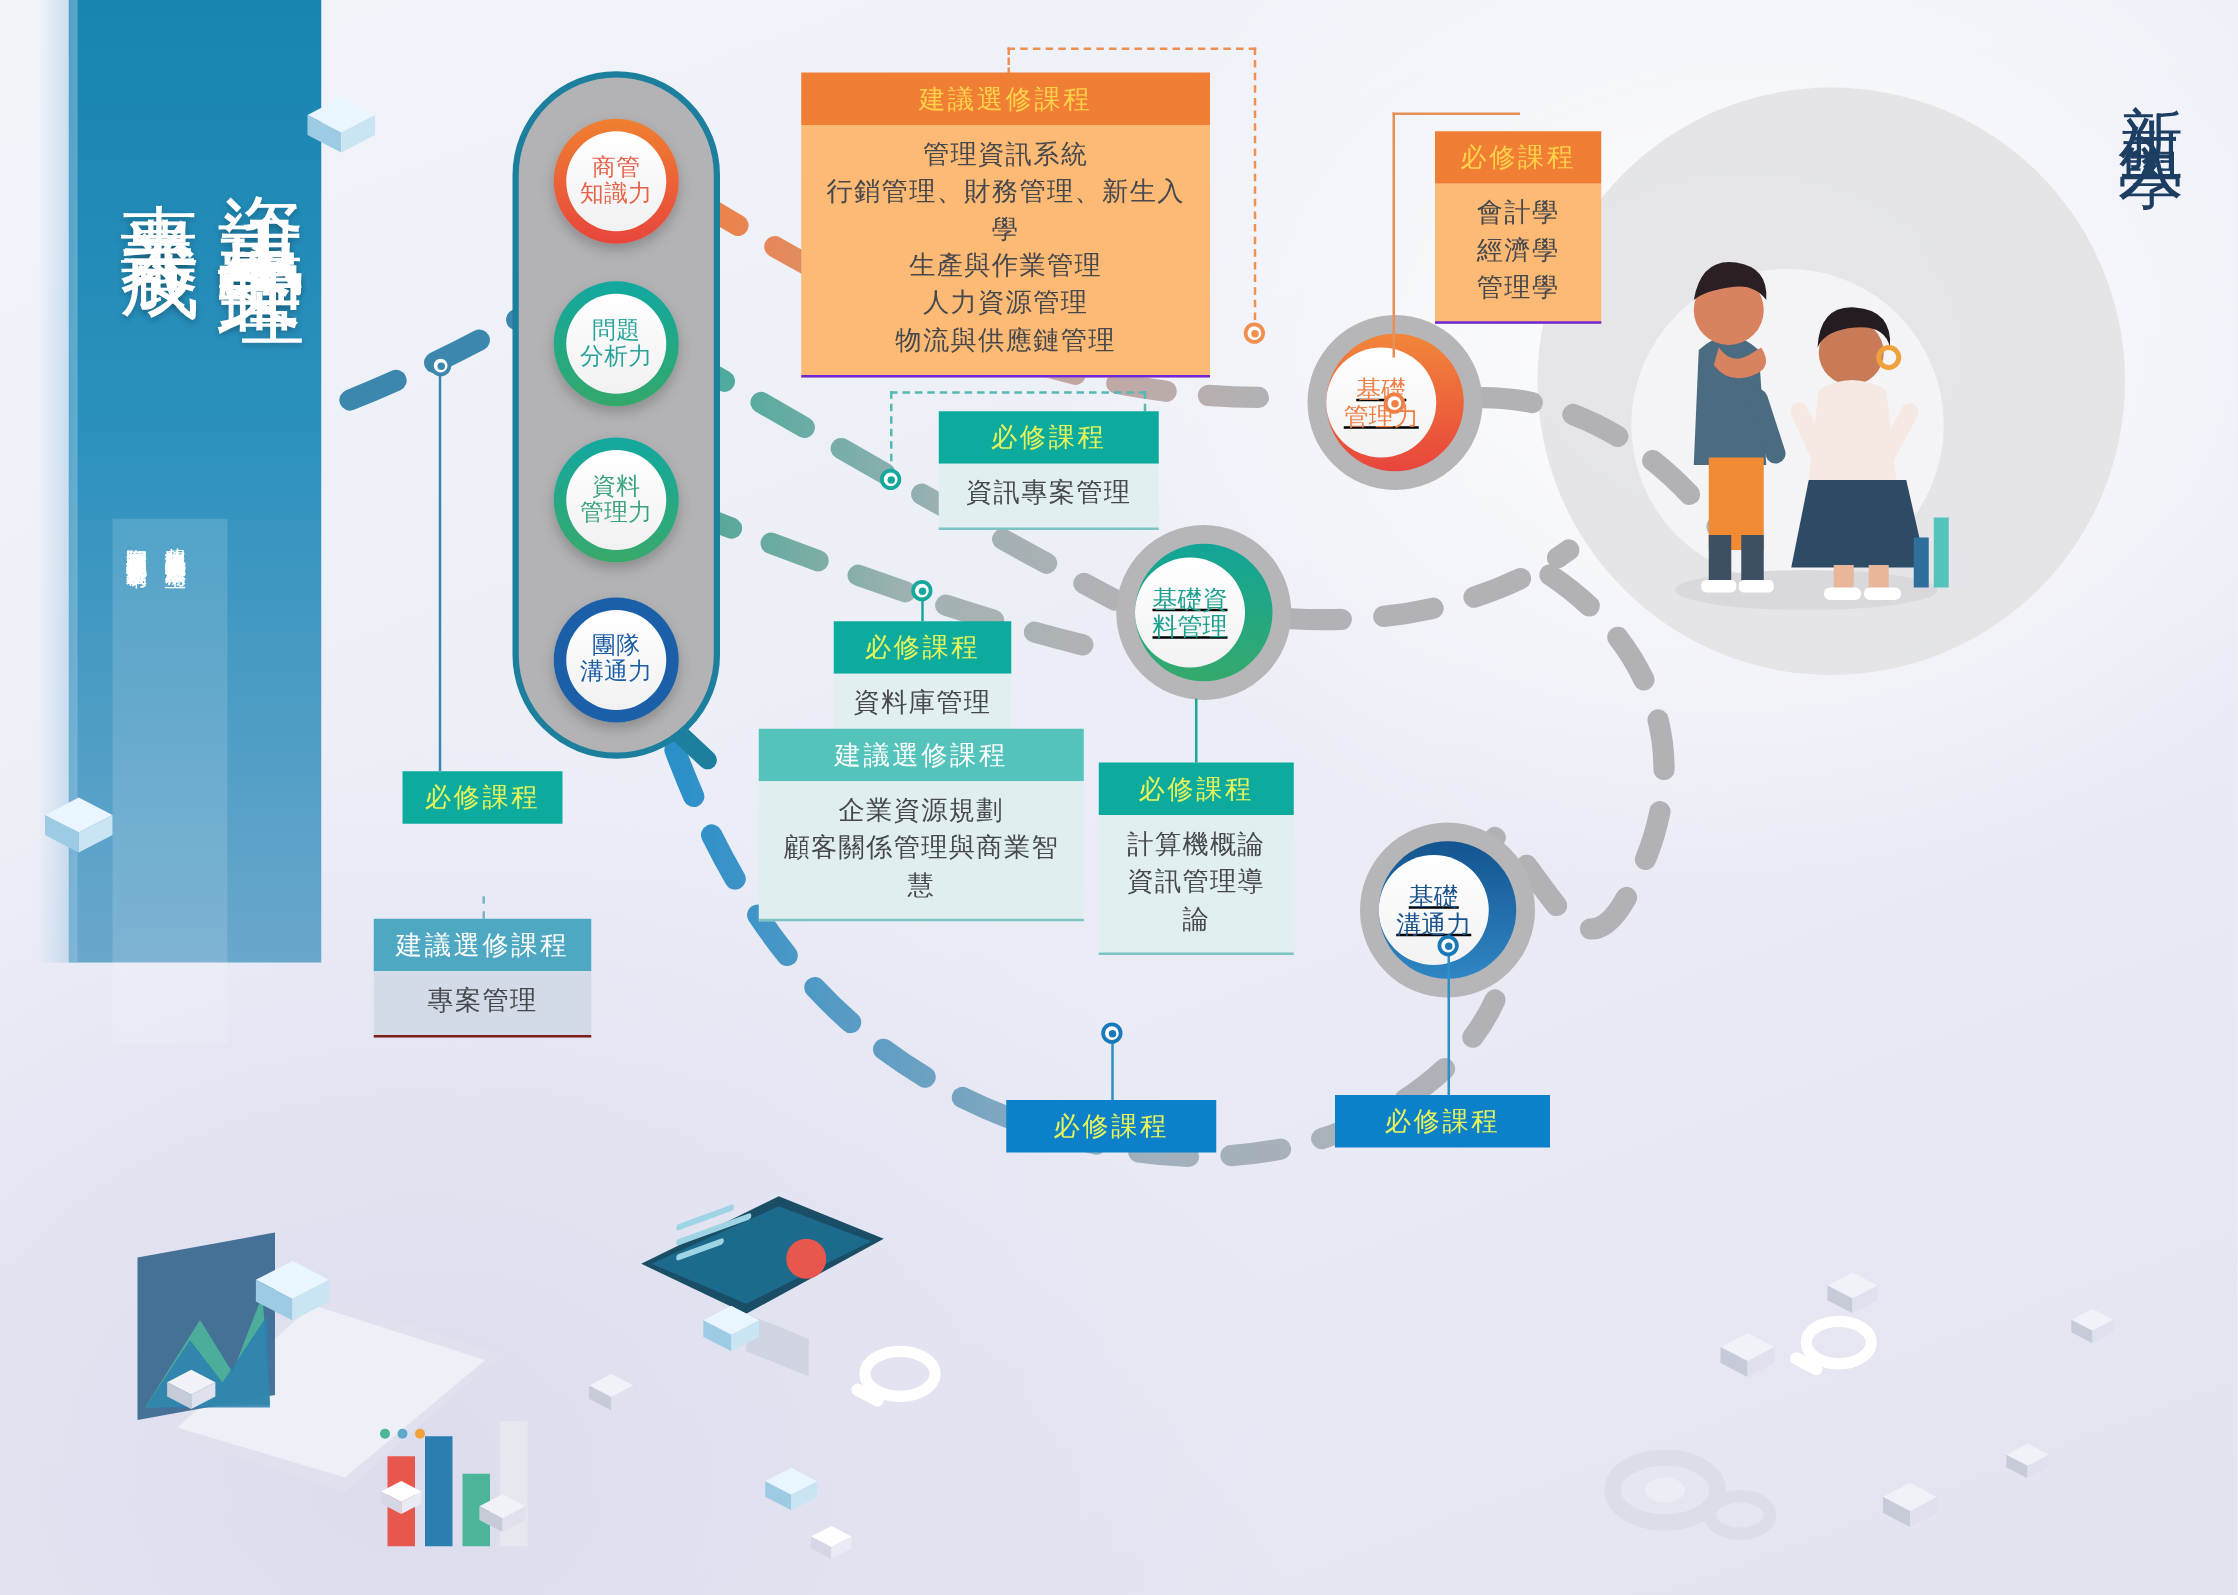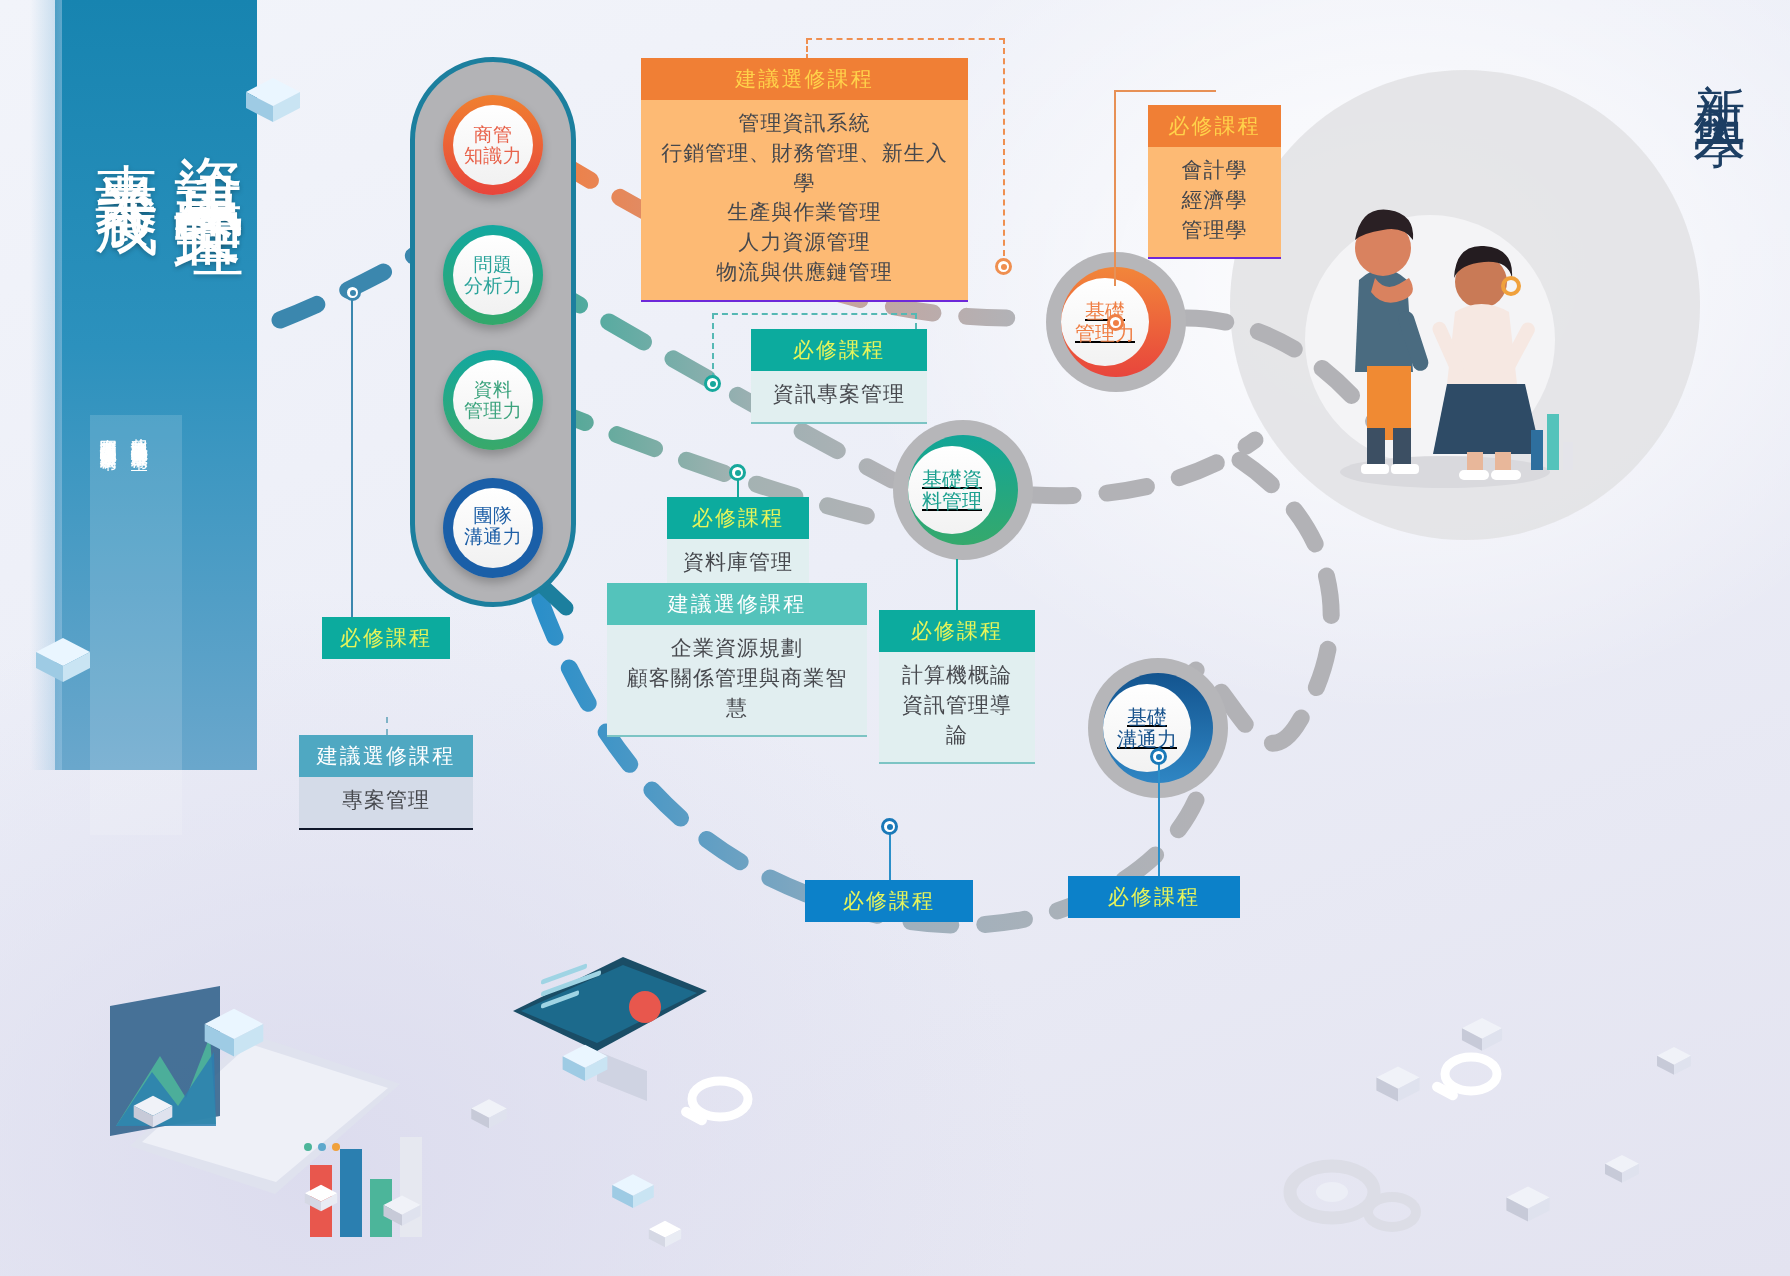--- a/index.html
+++ b/index.html
@@ -164,21 +164,21 @@
   }
   .card.orange .hd { background:#f07f35; color:#ffd24a; }
   .card.orange .bd { background:#fdba74; border-bottom:2px solid #6d28d9; }
   .card.teal   .hd { background:#0cab9e; color:#e8f55a; }
   .card.teal   .bd { background:#e1eff0; border-bottom:2px solid #7cc4c4; }
   .card.tealsoft .hd { background:#54c3bb; color:#ffffff; }
   .card.tealsoft .bd { background:#e1eef0; border-bottom:2px solid #7cc4c4; }
   .card.blue   .hd { background:#0c81c9; color:#e8f55a; }
   .card.blue   .bd { background:#dde2ec; border-bottom:2px solid #8fb3d6; }
   .card.steel  .hd { background:#4fa8c2; color:#ffffff; }
-  .card.steel  .bd { background:#d4dbe8; border-bottom:2px solid #0f172a; }
+  .card.steel  .bd { background:#d4dbe8; border-bottom:2px solid #7f1d1d; }
 
   
   #card-biz-elective { left:641px; top:58px;  width:327px; }
   #card-biz-elective .bd { text-align:center; }
   #card-mgmt-req     { left:1148px; top:105px; width:133px; }
   #card-sys-req      { left:751px;  top:329px; width:176px; }
   #card-db-req       { left:667px;  top:497px; width:142px; }
   #card-erp-elective { left:607px;  top:583px; width:260px; }
   #card-cs-req       { left:879px;  top:610px; width:156px; }
   #card-proj-req     { left:322px;  top:617px; width:128px; }

